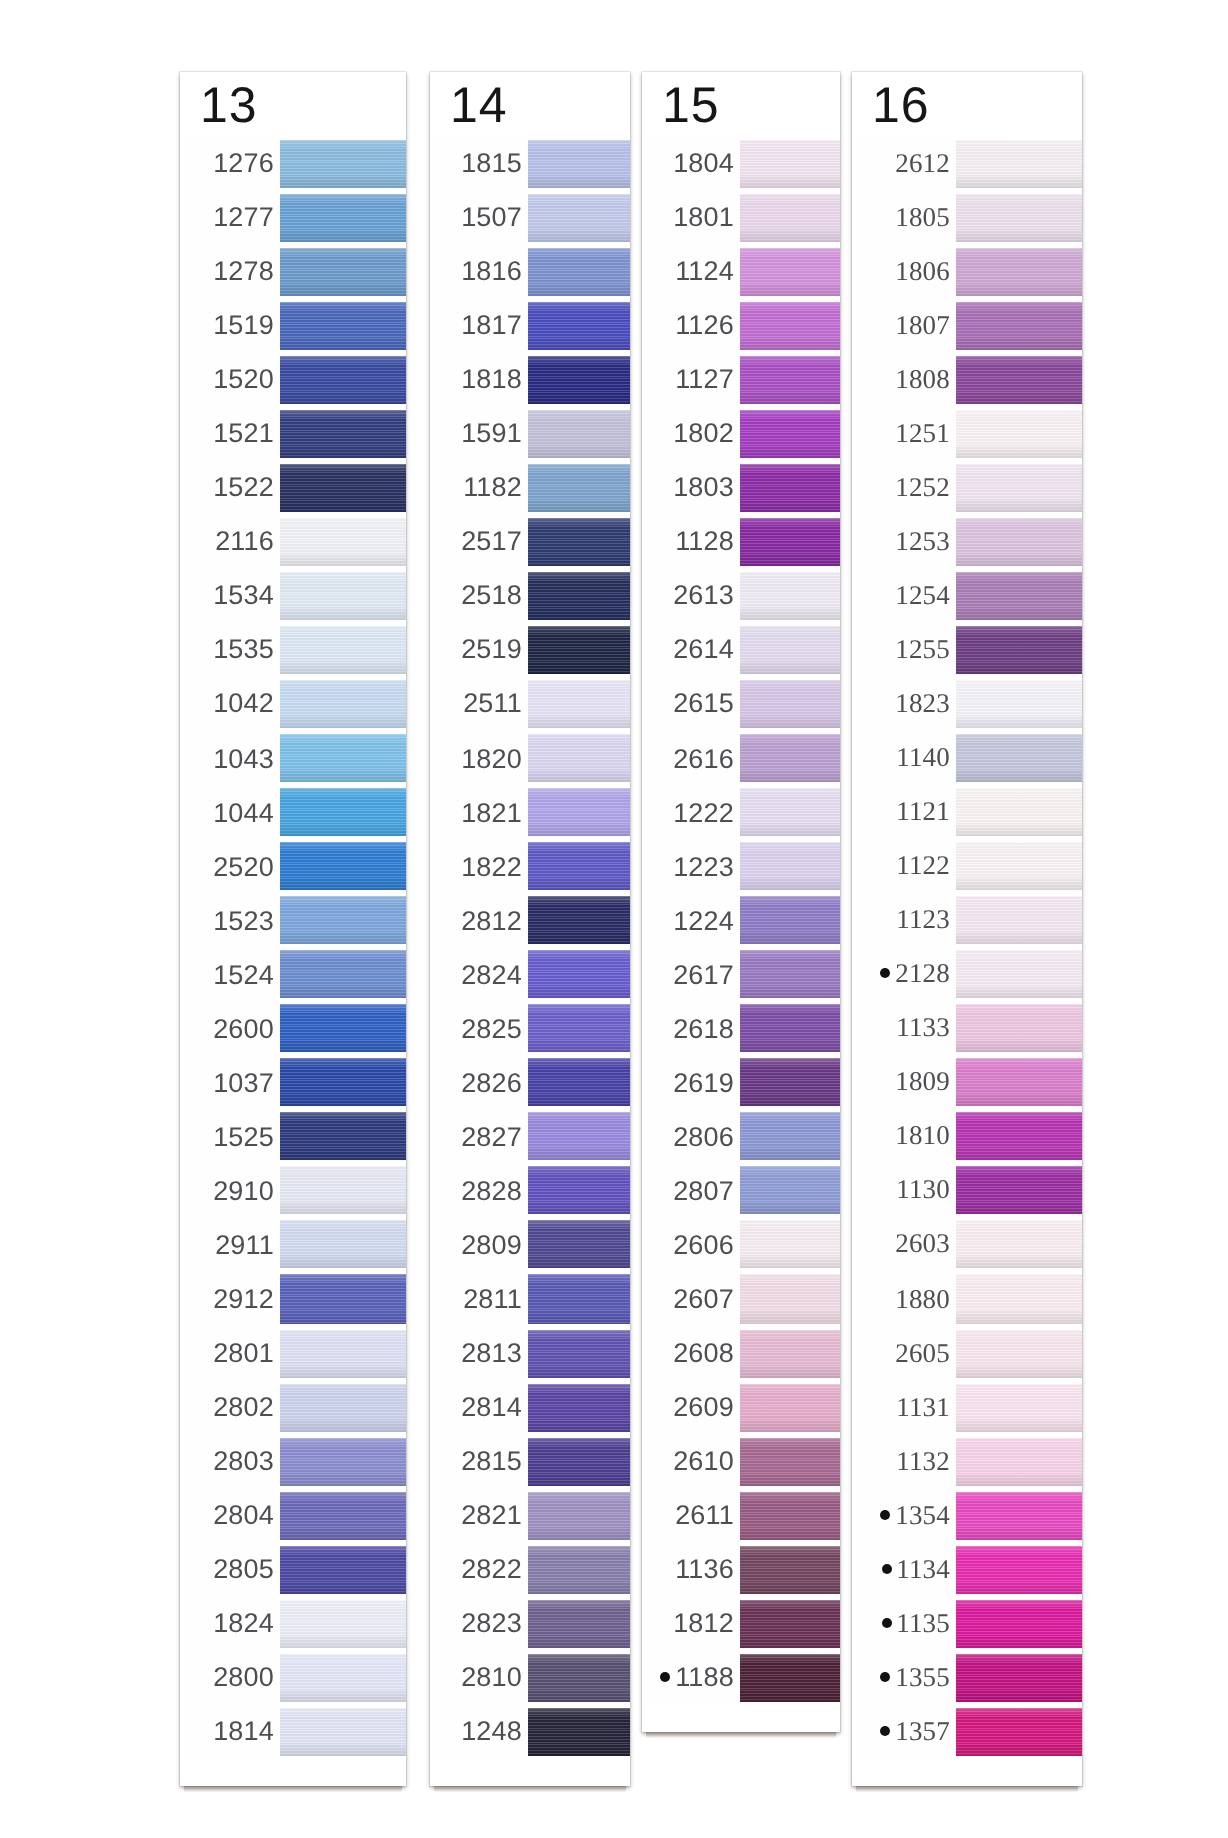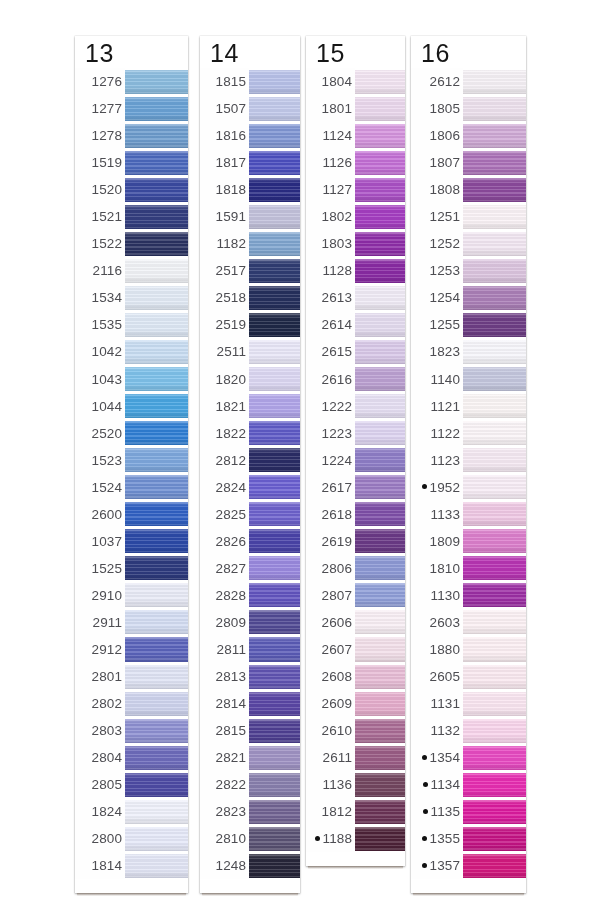--- a/index.html
+++ b/index.html
@@ -5,21 +5,21 @@
   html,body{margin:0;padding:0;background:#ffffff;}
   body{
     width:614px;height:919px;overflow:hidden;
     font-family:"Liberation Sans","DejaVu Sans",sans-serif;
     -webkit-font-smoothing:antialiased;
   }
   #chart{
     position:relative;width:614px;height:919px;background:#ffffff;
   }
   .cards{
-    position:absolute;left:75px;top:36px;
+    position:absolute;left:90px;top:36px;
     display:flex;align-items:flex-start;
   }
   .card{
     background:#ffffff;
     box-shadow:0 1px 2px rgba(0,0,0,0.35), 0 0 0 0.5px rgba(0,0,0,0.08);
     display:flex;flex-direction:column;
     position:relative;
   }
   .card::after{
     content:"";position:absolute;left:2px;right:2px;bottom:-3px;height:3px;
@@ -49,21 +49,21 @@
   .lbl{
     width:49px;flex:0 0 49px;
     display:flex;align-items:center;justify-content:flex-end;
     font-size:13.5px;color:#4d4d52;
     letter-spacing:0.1px;
     padding-right:3px;
     box-sizing:border-box;
     background:#fefefe;
   }
   .card-13 .lbl{width:50px;flex:0 0 50px;}
-  .card-16 .lbl{width:52px;flex:0 0 52px;}
+  .card-16 .lbl{width:52px;flex:0 0 52px;font-family:Liberation Serif, serif;}
   .dot{
     display:inline-block;width:5px;height:5px;border-radius:50%;
     background:#111;margin-right:2.5px;margin-bottom:1px;
     flex:0 0 auto;
   }
   .lbl .txt{white-space:nowrap;}
   .swatch-wrap{
     flex:1 1 auto;display:flex;align-items:center;
     padding:1.5px 0 1.5px 0;box-sizing:border-box;
     background:#ffffff;
@@ -956,21 +956,21 @@
             <div class="lbl">
               <span class="txt">1123</span>
             </div>
             <div class="swatch-wrap">
               <div class="swatch" style="background: rgb(246, 234, 243);"></div>
             </div>
           </div>
           <div class="row">
             <div class="lbl">
               <span class="dot"></span>
-              <span class="txt">1952</span>
+              <span class="txt">2128</span>
             </div>
             <div class="swatch-wrap">
               <div class="swatch" style="background: rgb(247, 236, 245);"></div>
             </div>
           </div>
           <div class="row">
             <div class="lbl">
               <span class="txt">1133</span>
             </div>
             <div class="swatch-wrap">

